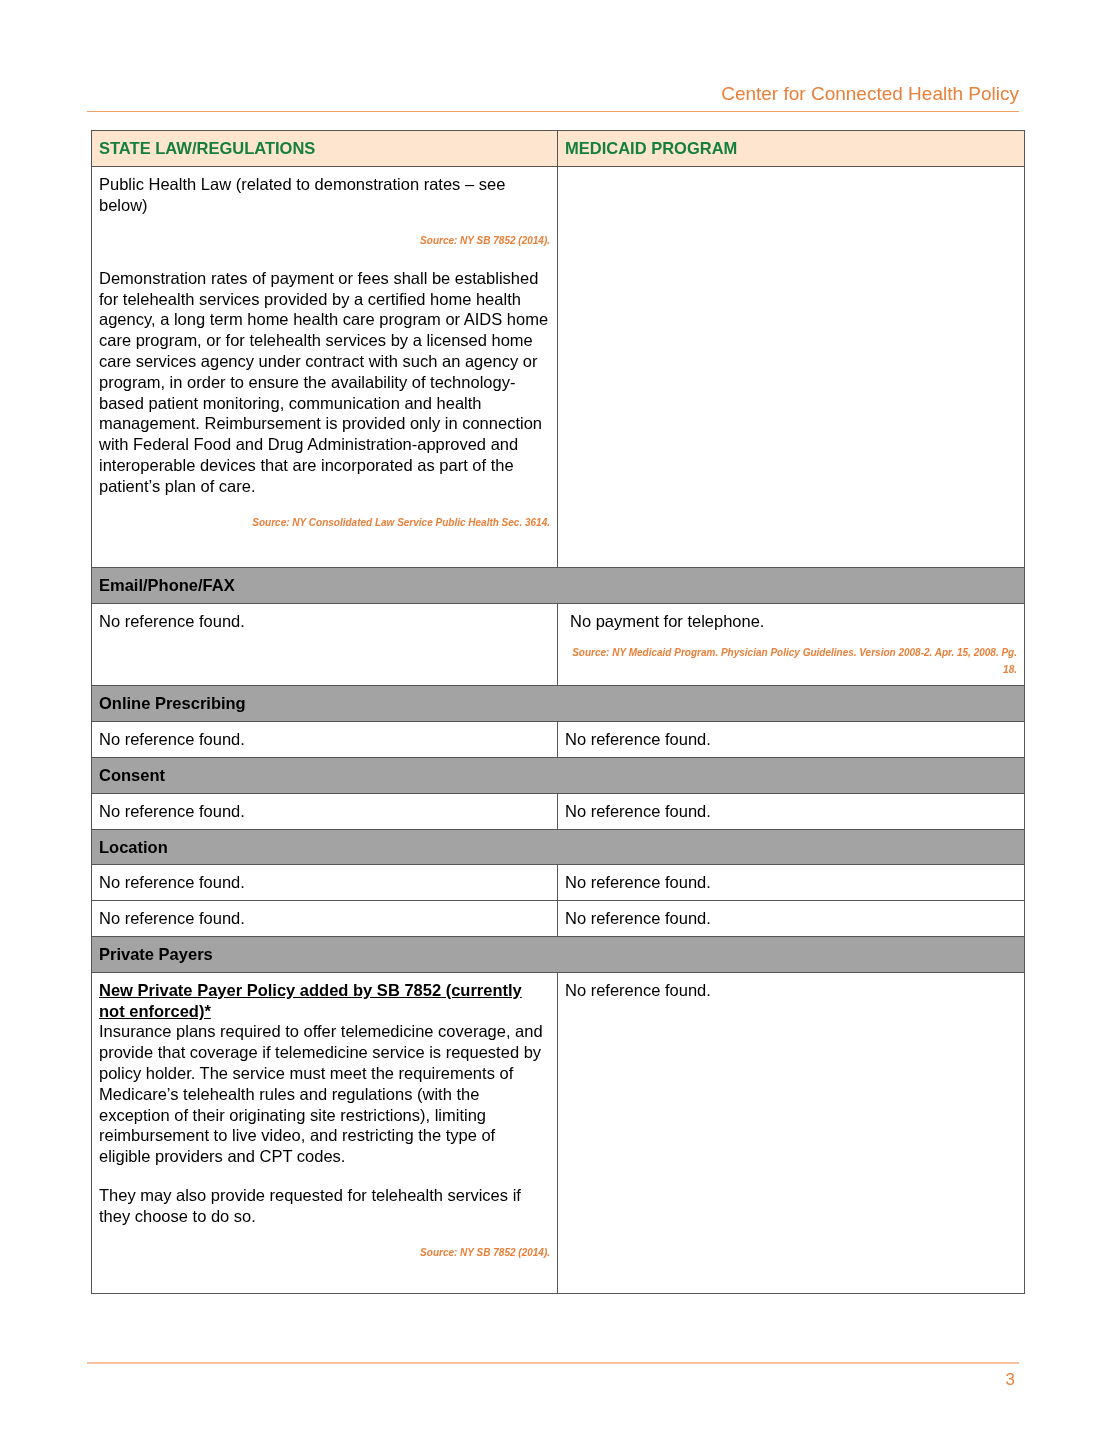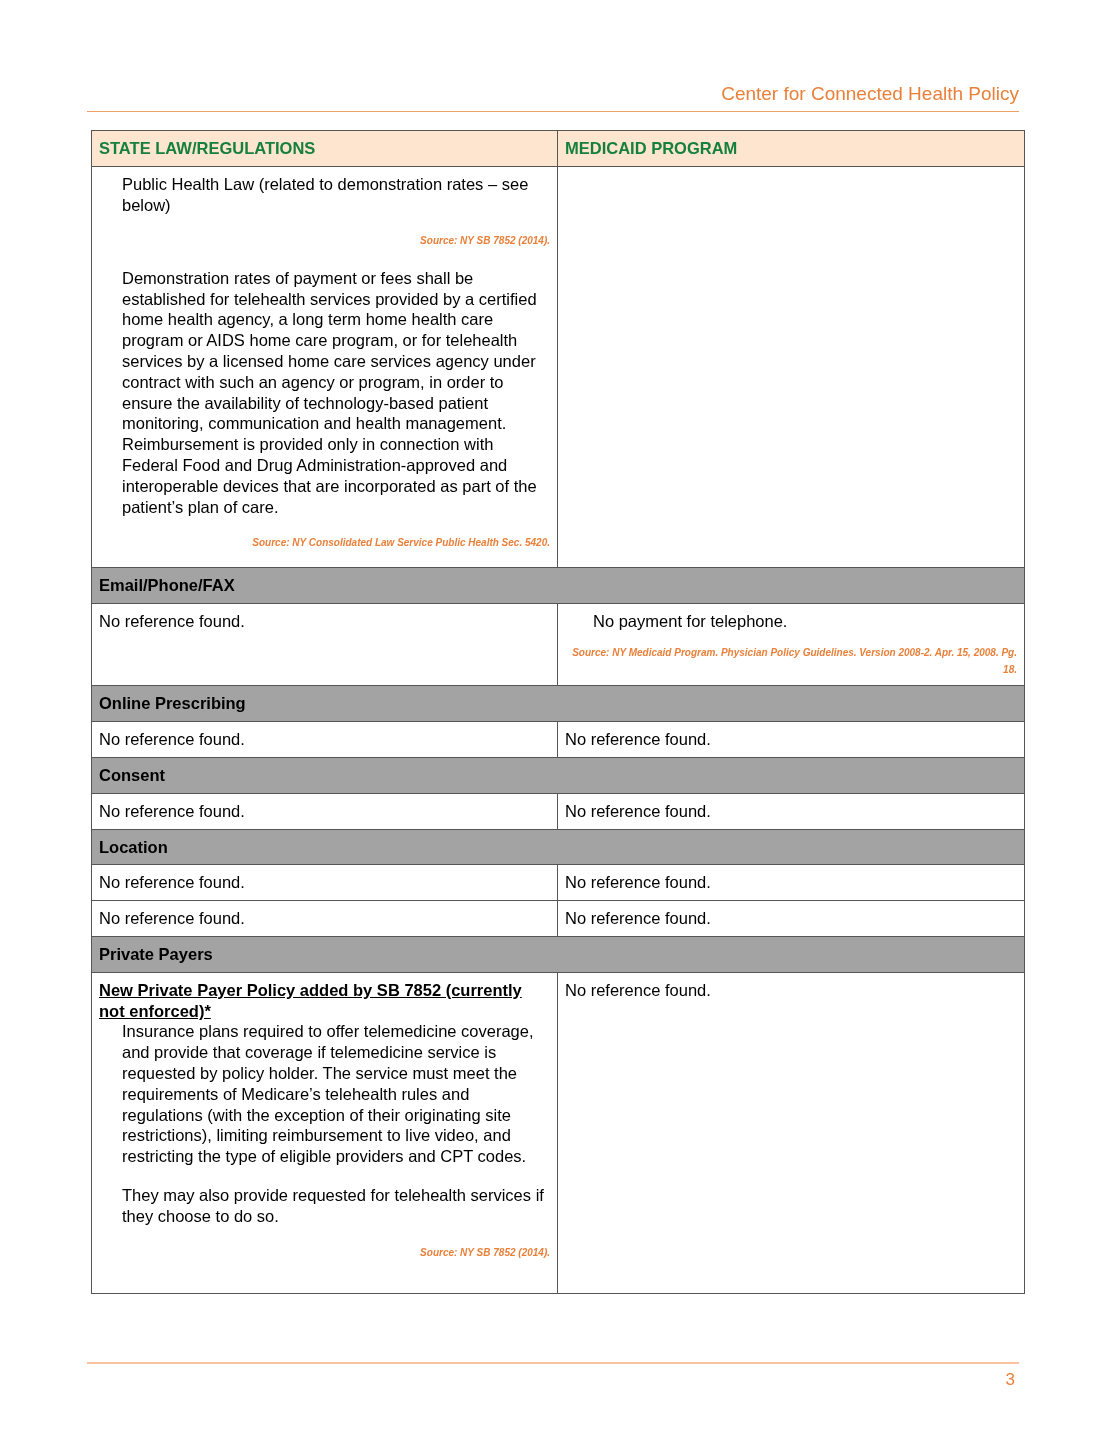--- a/index.html
+++ b/index.html
@@ -38,21 +38,21 @@
     background: #fde5cf; color: #15803d; font-weight: bold;
     font-size: 16.5px; padding: 7px 7px 6px 7px;
   }
   td.section {
     background: #a3a3a3; font-weight: bold; padding: 7px 7px 6px 7px;
   }
   .src {
     color: #e9803a; font-weight: bold; font-style: italic;
     font-size: 10px; line-height: 16.5px; display: block; text-align: right;
   }
-  .para { display: block; margin-left: 23px; }
+  .para { display: block; }
   .gap { display: block; height: 18px; }
   .gap-s { display: block; height: 14px; }
   .u-head { font-weight: bold; text-decoration: underline; display: block; }
 </style>
 </head>
 <body>
 
 <div class="header-title">Center for Connected Health Policy</div>
 <div class="header-rule"></div>
 
@@ -68,21 +68,21 @@
   </tr>
 
   <tr>
     <td style="height:386px;">
       <span class="para">Public Health Law (related to demonstration rates – see below)</span>
       <span class="gap"></span>
       <span class="src">Source: NY SB 7852 (2014).</span>
       <span class="gap"></span>
       <span class="para">Demonstration rates of payment or fees shall be established for telehealth services provided by a certified home health agency, a long term home health care program or AIDS home care program, or for telehealth services by a licensed home care services agency under contract with such an agency or program, in order to ensure the availability of technology-based patient monitoring, communication and health management. Reimbursement is provided only in connection with Federal Food and Drug Administration-approved and interoperable devices that are incorporated as part of the patient’s plan of care.</span>
       <span class="gap"></span>
-      <span class="src">Source: NY Consolidated Law Service Public Health Sec. 5420.</span>
+      <span class="src">Source: NY Consolidated Law Service Public Health Sec. 3614.</span>
     </td>
     <td></td>
   </tr>
 
   <tr>
     <td class="section" colspan="2">Email/Phone/FAX</td>
   </tr>
   <tr>
     <td>No reference found.</td>
     <td style="padding-left:12px;">

